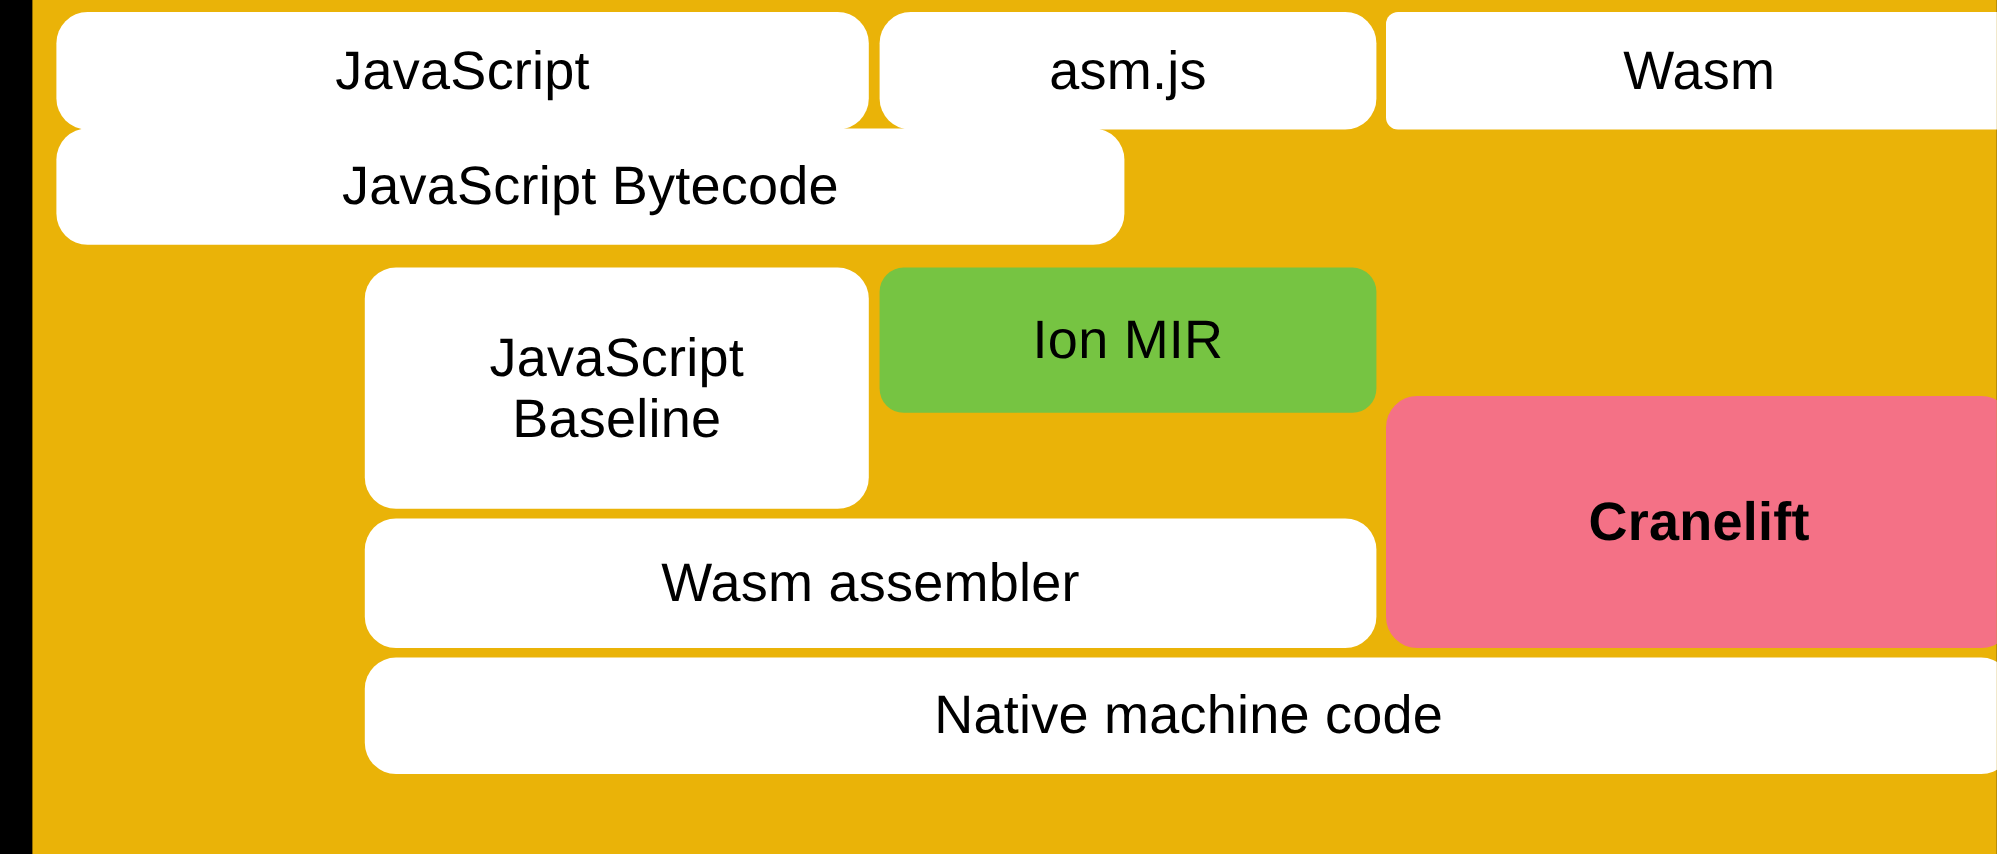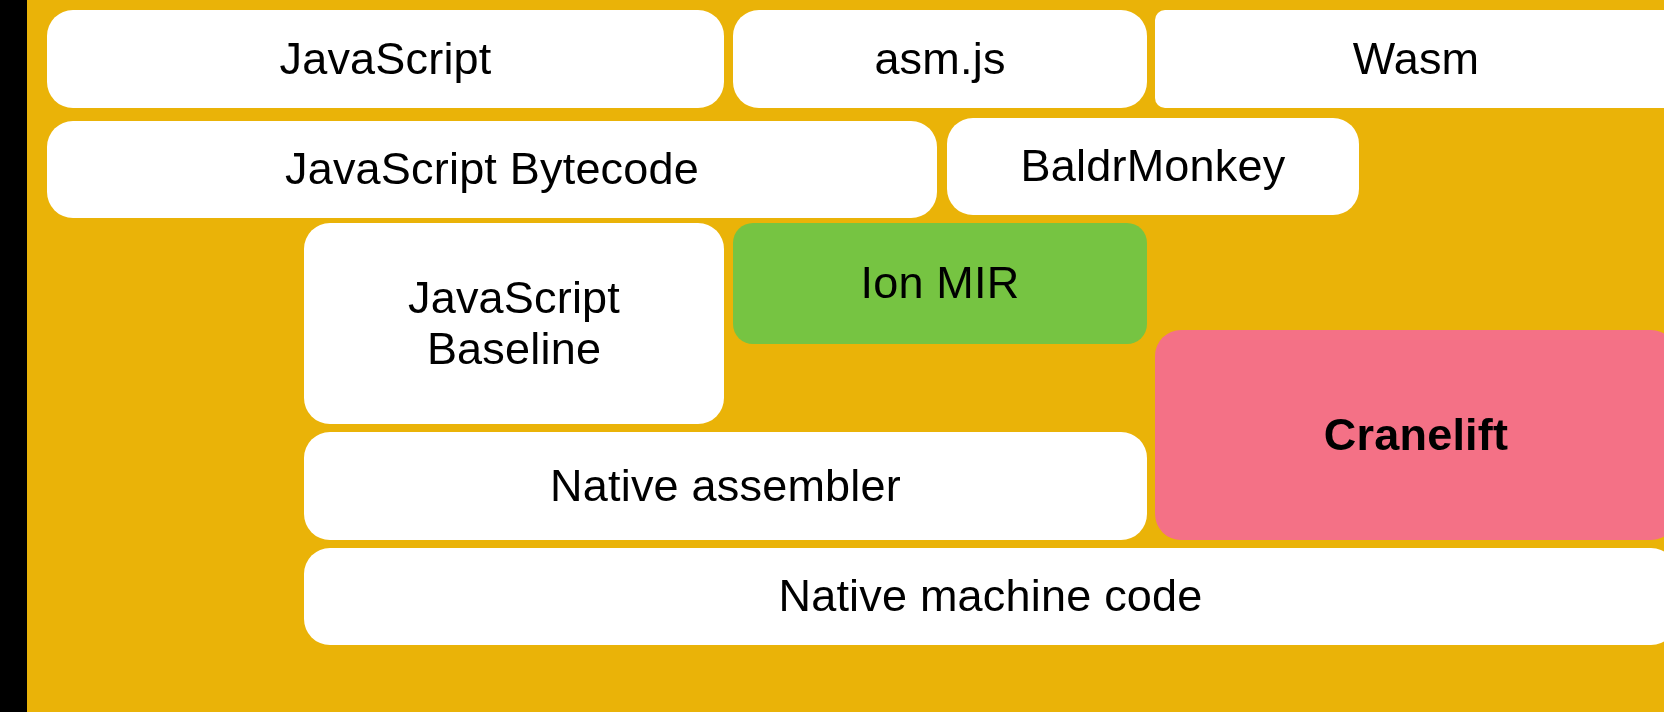--- a/index.html
+++ b/index.html
@@ -38,21 +38,20 @@
   .node.green  { background: #76c442; border-radius: 20px; }
   .node.pink   { background: #f47186; font-weight: bold; }
 </style>
 </head>
 <body>
 
 <div id="stage" style="background: #eab308; margin-left: 27px;">
     <div class="node" style="left: 20px; top: 10px; width: 677px; height: 98px;">JavaScript</div>
     <div class="node" style="left: 706px; top: 10px; width: 414px; height: 98px;">asm.js</div>
     <div class="node" style="left: 1128px; top: 10px; width: 522px; height: 98px; border-radius: 10px;">Wasm</div>
-    <div class="node" style="left: 20px; top: 121px; width: 890px; height: 97px;">JavaScript Bytecode</div>
-    <div class="node" style="left: 920px; top: 118px; width: 412px; height: 97px;">BaldrMonkey</div>
+    <div class="node" style="left: 20px; top: 107px; width: 890px; height: 97px;">JavaScript Bytecode</div>
     <div class="node" style="left: 277px; top: 223px; width: 420px; height: 201px;">JavaScript
 Baseline</div>
     <div class="node green" style="left: 706px; top: 223px; width: 414px; height: 121px;">Ion MIR</div>
     <div class="node pink" style="left: 1128px; top: 330px; width: 522px; height: 210px;">Cranelift</div>
-    <div class="node" style="left: 277px; top: 432px; width: 843px; height: 108px;">Native assembler</div>
+    <div class="node" style="left: 277px; top: 432px; width: 843px; height: 108px;">Wasm assembler</div>
     <div class="node" style="left: 277px; top: 548px; width: 1373px; height: 97px; text-align: center;">Native machine code</div>
   </div>
 
 </body></html>

